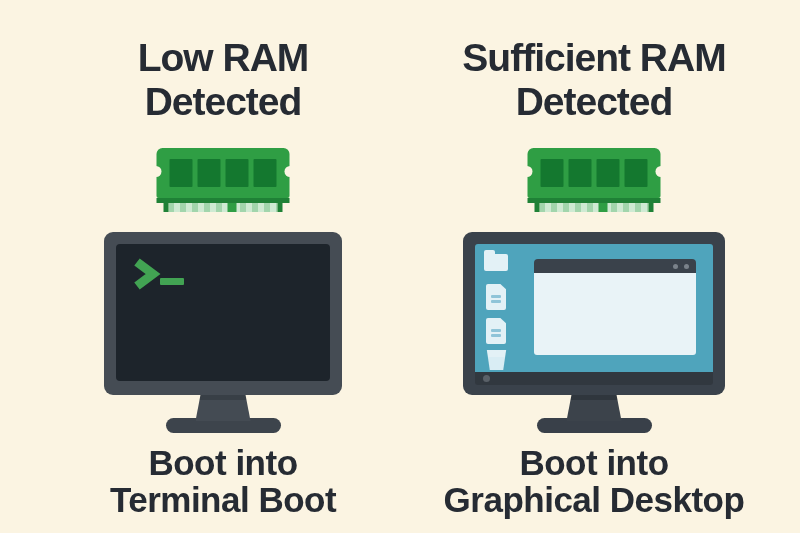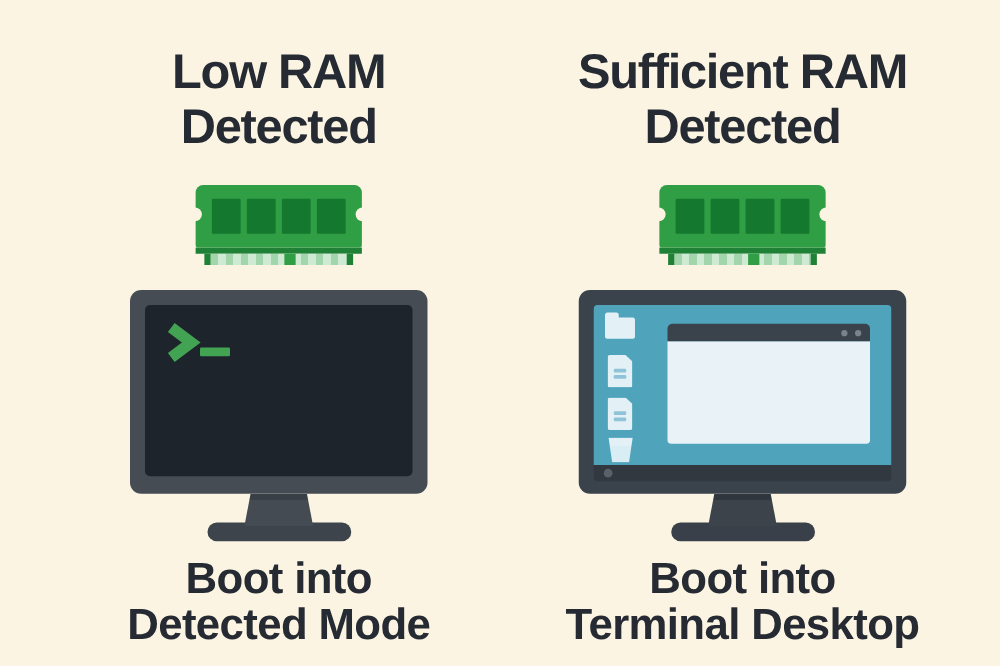--- a/index.html
+++ b/index.html
@@ -158,21 +158,21 @@
             <rect x="28" y="20" width="24" height="7" rx="1" style="fill:var(--prompt-green,#42A353)"></rect>
           </svg>
         </div>
       </div>
       <div class="neck"></div>
       <div class="base"></div>
     </div>
 
     <div class="caption">
       <span class="c-line">Boot into</span>
-      <span class="c-line">Detected Mode</span>
+      <span class="c-line">Terminal Boot</span>
     </div>
   </section>
 
   <section class="panel panel-right">
     <h1 class="title">
       <span class="t-line">Sufficient RAM</span>
       <span class="t-line">Detected</span>
     </h1>
 
     <div class="ram">
@@ -208,17 +208,17 @@
         <div class="chin">
           <span class="power-dot"></span>
         </div>
       </div>
       <div class="neck"></div>
       <div class="base"></div>
     </div>
 
     <div class="caption">
       <span class="c-line">Boot into</span>
-      <span class="c-line">Terminal Desktop</span>
+      <span class="c-line">Graphical Desktop</span>
     </div>
   </section>
 
 </div>
 
 </body></html>

